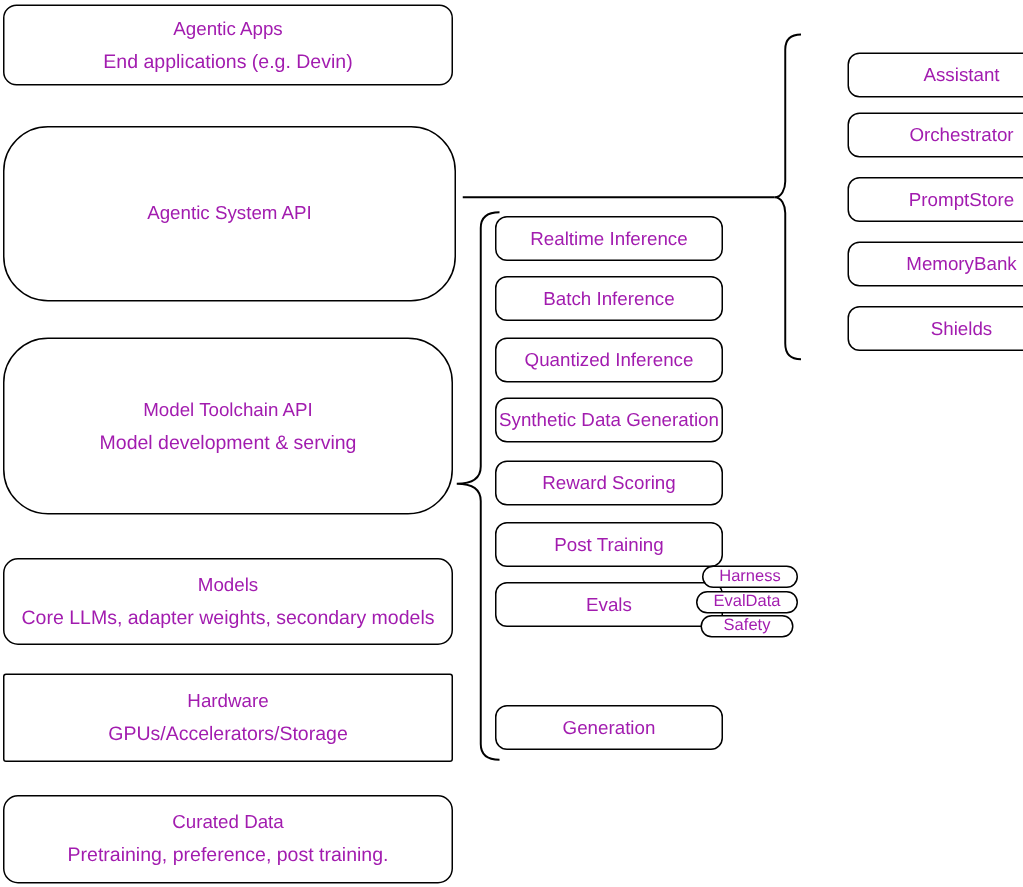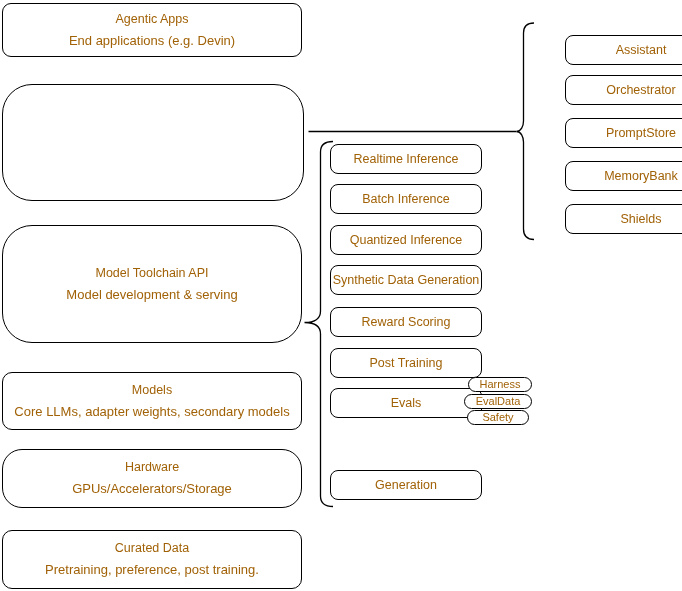--- a/index.html
+++ b/index.html
@@ -3,21 +3,21 @@
 <meta charset="utf-8">
 <style>
   * { box-sizing: border-box; }
   html, body { margin: 0; padding: 0; background: #ffffff; }
   .canvas {
     position: relative;
     width: 682px;
     height: 591px;
     background: #ffffff;
     font-family: "Liberation Sans", sans-serif;
-    color: #a16207;
+    color: #a21caf;
     overflow: hidden;
   }
   svg.links { position: absolute; left: 0; top: 0; width: 682px; height: 591px; z-index: 0; }
   svg.links path, svg.links line { stroke: #000000; stroke-width: 1.3; fill: none; }
 
   .node {
     position: absolute;
     left: 2px;
     width: 300px;
     border: 1.3px solid #000000;
@@ -76,33 +76,34 @@
     <path d="M 333 141.5 C 325 141.5 320.5 145 320.5 152 L 320.5 311 C 320.5 317 317 322.5 304.5 322.5 C 317 322.5 320.5 328 320.5 334 L 320.5 496 C 320.5 503 325 506.5 333 506.5"></path>
     <path d="M 534 23 C 527 23 523.5 26 523.5 33 L 523.5 121 C 523.5 126 521 131.5 516.5 131.5 C 521 131.5 523.5 137 523.5 142 L 523.5 229 C 523.5 236 527 239.5 534 239.5"></path>
   </svg>
 
   <div class="node" style="top:3px;height:54px">
     <div class="title">Agentic Apps</div>
     <div class="subtitle">End applications (e.g. Devin)</div>
   </div>
 
   <div class="node big" style="top:84px;height:117px;width:302px">
+    <div class="title">Agentic System API</div>
   </div>
 
   <div class="node big" style="top:225px;height:118px">
     <div class="title">Model Toolchain API</div>
     <div class="subtitle">Model development &amp; serving</div>
   </div>
 
   <div class="node" style="top:372px;height:58px;border-radius:10px">
     <div class="title">Models</div>
     <div class="subtitle">Core LLMs, adapter weights, secondary models</div>
   </div>
 
-  <div class="node" style="top:449px;height:59px;border-radius:20px">
+  <div class="node" style="top:449px;height:59px;border-radius:2px">
     <div class="title">Hardware</div>
     <div class="subtitle">GPUs/Accelerators/Storage</div>
   </div>
 
   <div class="node" style="top:530px;height:59px;border-radius:10px">
     <div class="title">Curated Data</div>
     <div class="subtitle">Pretraining, preference, post training.</div>
   </div>
 
   <div class="mid" style="top:144px">Realtime Inference</div>

